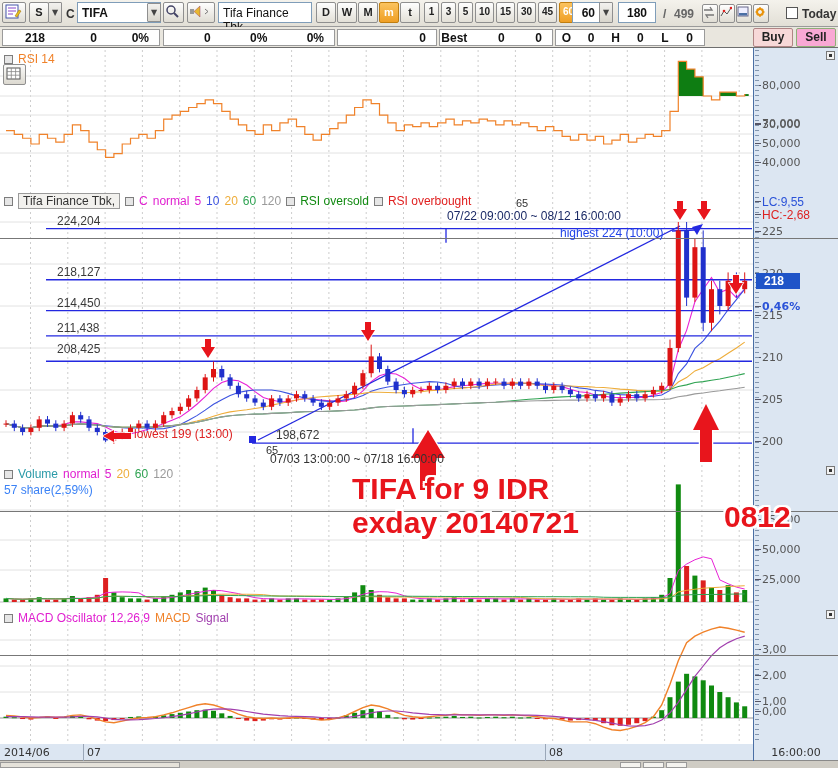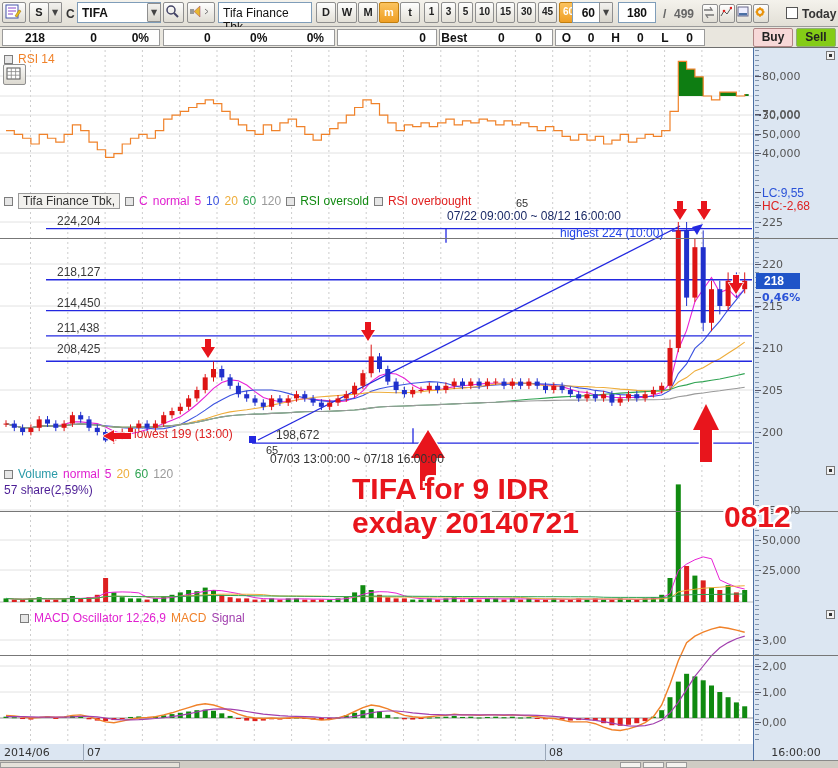--- a/index.html
+++ b/index.html
@@ -13,21 +13,21 @@
   .inp{position:absolute;top:2px;height:21px;box-sizing:border-box;border:1px solid #7f9db9;background:#fff;font:bold 12px "Liberation Sans",sans-serif;color:#111;padding:3px 4px 12px 4px;}
   .lbl{position:absolute;top:7px;font:bold 12px "Liberation Sans",sans-serif;color:#333;}
   .darr{position:absolute;top:2px;width:14px;height:21px;box-sizing:border-box;border:1px solid #8f8f8f;background:linear-gradient(#f2f1ee,#d9d6cd);font:8px "DejaVu Sans",sans-serif;color:#444;text-align:center;line-height:19px;border-radius:1px;}
   .qbox{position:absolute;top:2px;height:17px;box-sizing:border-box;background:#fff;border:1px solid #9a9a9a;display:flex;align-items:center;font:bold 12px "Liberation Sans",sans-serif;color:#111;}
   .qbox span{flex:1;text-align:right;padding-right:10px;}
   .tradebtn{position:absolute;top:1px;height:19px;box-sizing:border-box;border:1px solid #999;font:bold 12px "Liberation Sans",sans-serif;text-align:center;line-height:16px;border-radius:2px;color:#222;}
   
   #chartarea{position:absolute;left:0;top:48px;width:838px;height:696px;background:#fff;}
   #chartsvg{position:absolute;left:0;top:0;z-index:1;}
   #axisstrip{position:absolute;left:753px;top:0;width:85px;height:696px;background:#dce6f2;border-left:1px solid #4a6fa5;box-sizing:border-box;z-index:2;}
-  .axl{position:absolute;left:8px;font:11px "DejaVu Sans",sans-serif;color:#555;white-space:nowrap;}
+  .axl{position:absolute;left:8px;font:11px "DejaVu Sans",sans-serif;color:#555;white-space:nowrap;margin-top:9px;}
   .axl::before{content:"";position:absolute;left:-7px;top:6px;width:6px;height:1px;background:#556;}
   .tickstrip{position:absolute;left:1px;width:4px;background:repeating-linear-gradient(to bottom,#8194ad 0 1px,transparent 1px 5px);}
   .cornerbtn{position:absolute;left:72px;width:9px;height:9px;background:#f2f2f2;border:1px solid #777;box-sizing:border-box;}
   .cornerbtn::after{content:"";position:absolute;left:2px;top:2px;width:3px;height:3px;background:#333;}
   .sep{position:absolute;left:0;width:838px;height:1px;background:#777;z-index:3;}
   #anno{position:absolute;left:0;top:0;width:838px;height:696px;z-index:5;pointer-events:none;padding-left:8px;}
   .lg{position:absolute;display:flex;align-items:center;gap:5px;font:12px "Liberation Sans",sans-serif;white-space:nowrap;}
   .sq{width:7px;height:7px;border:1px solid #7d7d7d;background:#e6e6e6;display:inline-block;}
   .sunk{border:1px solid #9a9a9a;background:#f2f1ee;padding:0 4px;color:#333;}
   .ann{position:absolute;white-space:nowrap;font:12px "Liberation Sans",sans-serif;}
@@ -147,21 +147,21 @@
       </div>
     <div class="qbox" style="left:555px;width:150px" id="qb5">
         <span style="text-align: center; padding-right: 4px;">O</span>
         <span style="text-align: center; padding-right: 4px;">0</span>
         <span style="text-align: center; padding-right: 4px;">H</span>
         <span style="text-align: center; padding-right: 4px;">0</span>
         <span style="text-align: center; padding-right: 4px;">L</span>
         <span style="text-align: center; padding-right: 4px;">0</span>
       </div>
     <div class="tradebtn" style="left:753px;width:40px;background:#f7d8d8;border-color:#b08585">Buy</div>
-    <div class="tradebtn" style="left:796px;width:40px;background:#84cc16;border-color:#8fae77">Sell</div>
+    <div class="tradebtn" style="left:796px;width:40px;background:#f9a8d4;border-color:#8fae77">Sell</div>
   </div>
 
   <div id="chartarea">
     <svg id="chartsvg" width="753" height="696" viewBox="0 48 753 696">
         <rect x="0" y="48" width="753" height="696" fill="#ffffff"></rect>
         <g stroke="#cdcdcd" stroke-dasharray="2,3" stroke-width="1">
           <line x1="30.5" y1="50" x2="30.5" y2="189"></line>
           <line x1="30.5" y1="192" x2="30.5" y2="462"></line>
           <line x1="30.5" y1="465" x2="30.5" y2="606"></line>
           <line x1="30.5" y1="609" x2="30.5" y2="742"></line>
@@ -685,21 +685,21 @@
         <div class="axl" style="top: 252px;">215</div>
         <div class="axl" style="top: 294px;">210</div>
         <div class="axl" style="top: 336px;">205</div>
         <div class="axl" style="top: 378px;">200</div>
         <div class="axl" style="top: 456px;">75,000</div>
         <div class="axl" style="top: 486px;">50,000</div>
         <div class="axl" style="top: 516px;">25,000</div>
         <div class="axl" style="top: 586px;">3,00</div>
         <div class="axl" style="top: 612px;">2,00</div>
         <div class="axl" style="top: 638px;">1,00</div>
-        <div class="axl" style="top: 668px;">0,00</div>
+        <div class="axl" style="top: 648px;">0,00</div>
         <div class="tickstrip" style="top: 2px; height: 140px;"></div>
         <div class="tickstrip" style="top: 144px; height: 271px;"></div>
         <div class="tickstrip" style="top: 417px; height: 142px;"></div>
         <div class="tickstrip" style="top: 561px; height: 134px;"></div>
         <div class="cornerbtn" style="top: 3px;"></div>
         <div class="cornerbtn" style="top: 418px;"></div>
         <div class="cornerbtn" style="top: 562px;"></div>
         <div class="axl" style="top: 138px; color: rgb(42, 82, 216); font: 12px &quot;Liberation Sans&quot;, sans-serif;">LC:9,55</div>
         <div class="axl" style="top: 151px; color: rgb(221, 34, 34); font: 12px &quot;Liberation Sans&quot;, sans-serif;">HC:-2,68</div>
         <div class="pricetag" style="top: 225px;">218</div>
@@ -737,22 +737,22 @@
         </div>
         <div class="lg" style="left: 4px; top: 419px;">
           <span class="sq"></span>
           <span style="color: rgb(42, 154, 168);">Volume</span>
           <span style="color: rgb(224, 32, 208);">normal</span>
           <span style="color: rgb(224, 32, 208);">5</span>
           <span style="color: rgb(238, 173, 58);">20</span>
           <span style="color: rgb(47, 163, 82);">60</span>
           <span style="color: rgb(154, 154, 154);">120</span>
         </div>
-        <div class="ann" style="left: 4px; top: 435px; color: #4c1d95;">57 share(2,59%)</div>
-        <div class="lg" style="left: 4px; top: 563px; margin-left: 16px;">
+        <div class="ann" style="left: 4px; top: 435px; color: #3b82f6;">57 share(2,59%)</div>
+        <div class="lg" style="left: 4px; top: 563px;">
           <span class="sq"></span>
           <span style="color: rgb(224, 32, 208);">MACD Oscillator 12,26,9</span>
           <span style="color: rgb(240, 130, 42);">MACD</span>
           <span style="color: rgb(161, 63, 174);">Signal</span>
         </div>
         <div class="ann" style="left: 57px; top: 165.686px; color: rgb(58, 58, 58);">224,204</div>
         <div class="ann" style="left: 57px; top: 216.733px; color: rgb(58, 58, 58);">218,127</div>
         <div class="ann" style="left: 57px; top: 247.62px; color: rgb(58, 58, 58);">214,450</div>
         <div class="ann" style="left: 57px; top: 272.921px; color: rgb(58, 58, 58);">211,438</div>
         <div class="ann" style="left: 57px; top: 294px; color: rgb(58, 58, 58);">208,425</div>

